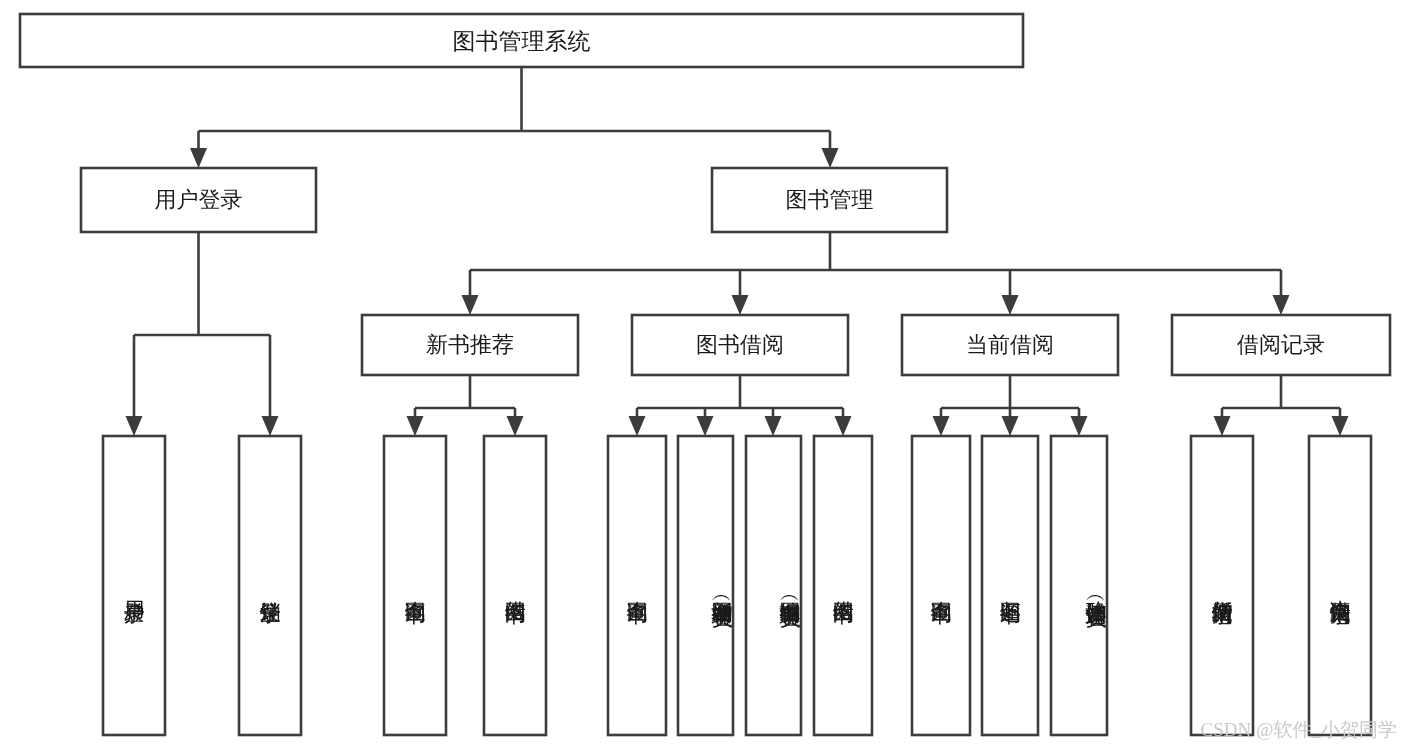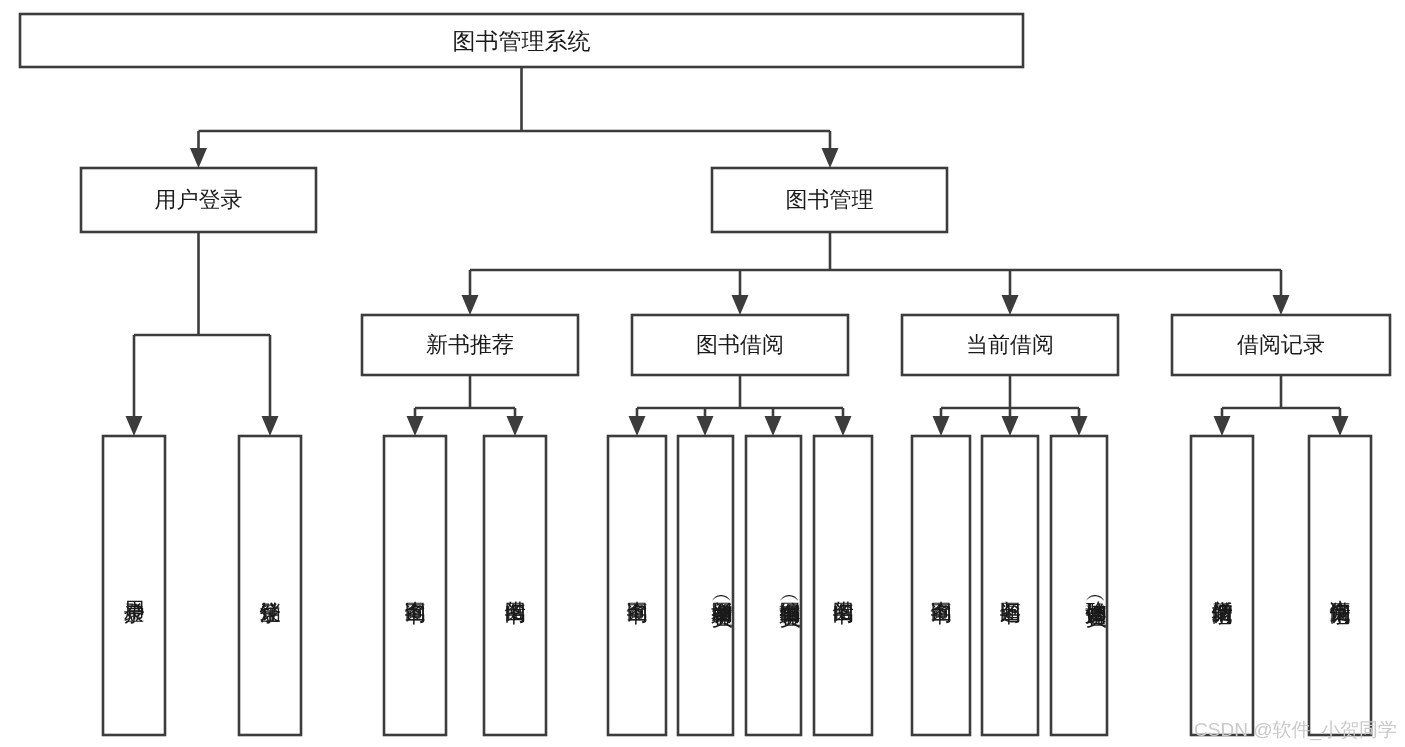--- a/index.html
+++ b/index.html
@@ -68,21 +68,21 @@
     box-sizing: border-box;
     pointer-events: none;
   }
   .vlabel.centered {
     align-items: center;
   }
   .watermark {
     position: absolute;
     right: 8px;
     bottom: 4px;
-    font-family: Liberation Sans, sans-serif;
+    font-family: Liberation Serif, serif;
     font-size: 19px;
     color: #c9c9c9;
     white-space: nowrap;
   }
 </style>
 </head>
 <body>
 
 <div id="diagram-root">
 

